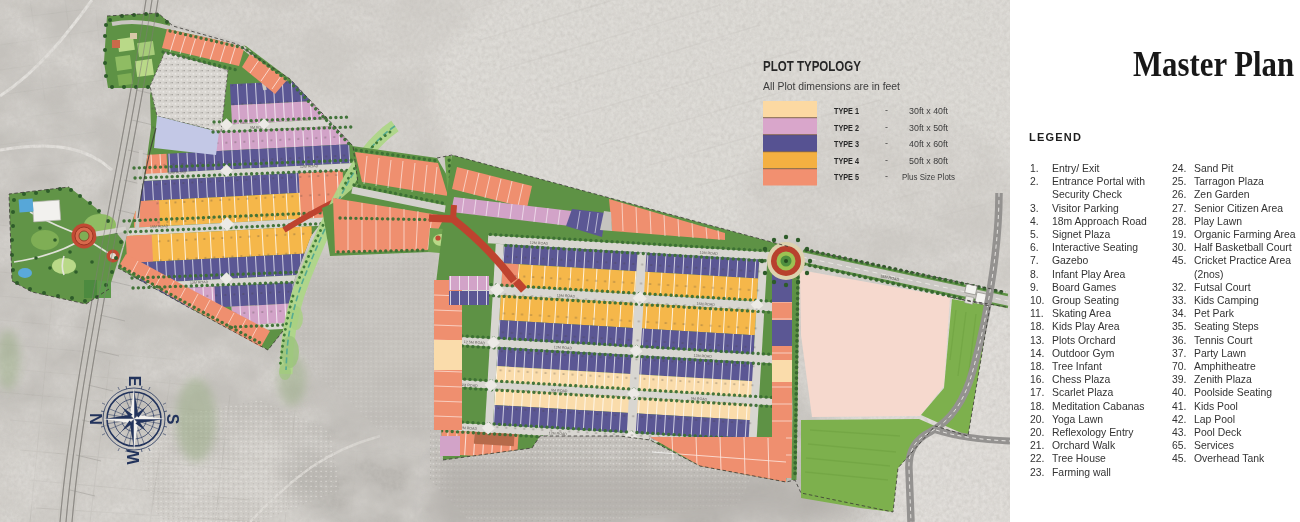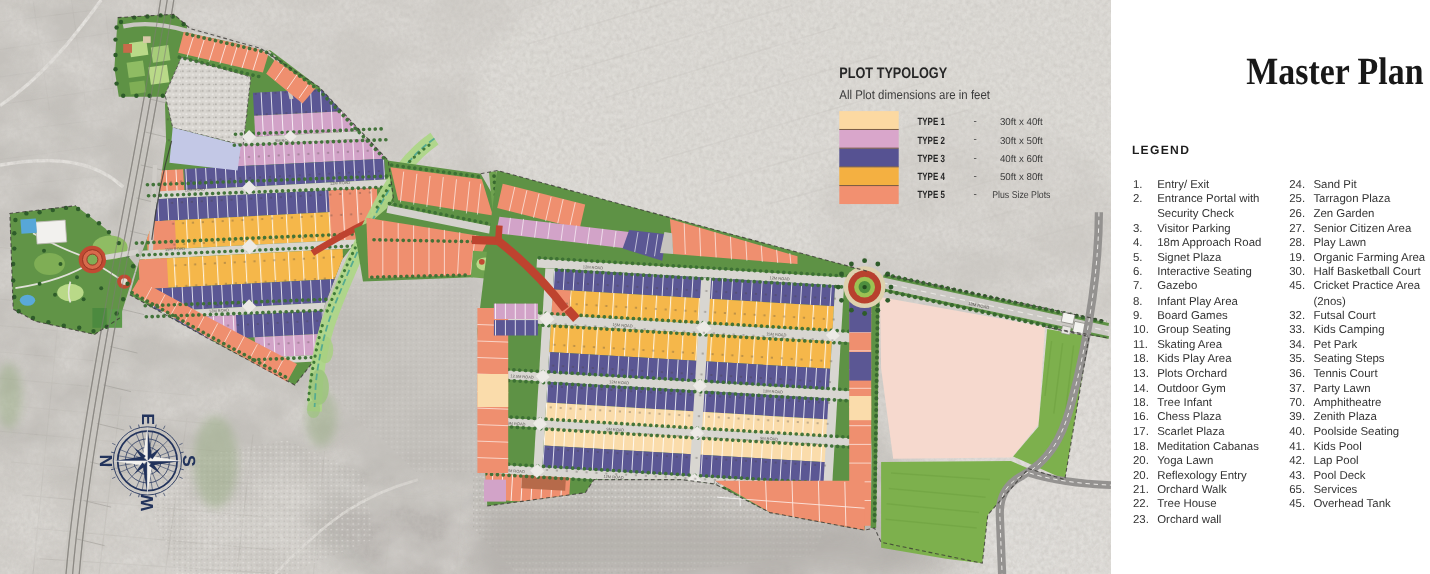--- a/index.html
+++ b/index.html
@@ -808,21 +808,21 @@
 <div class="li">
         <span class="n">21.</span>
         <span class="t">Orchard Walk</span>
       </div>
 <div class="li">
         <span class="n">22.</span>
         <span class="t">Tree House</span>
       </div>
 <div class="li">
         <span class="n">23.</span>
-        <span class="t">Orchard wall</span>
+        <span class="t">Farming wall</span>
       </div>
 </div>
 
 <div class="col col2">
 <div class="li">
         <span class="n">24.</span>
         <span class="t">Sand Pit</span>
       </div>
 <div class="li">
         <span class="n">25.</span>

